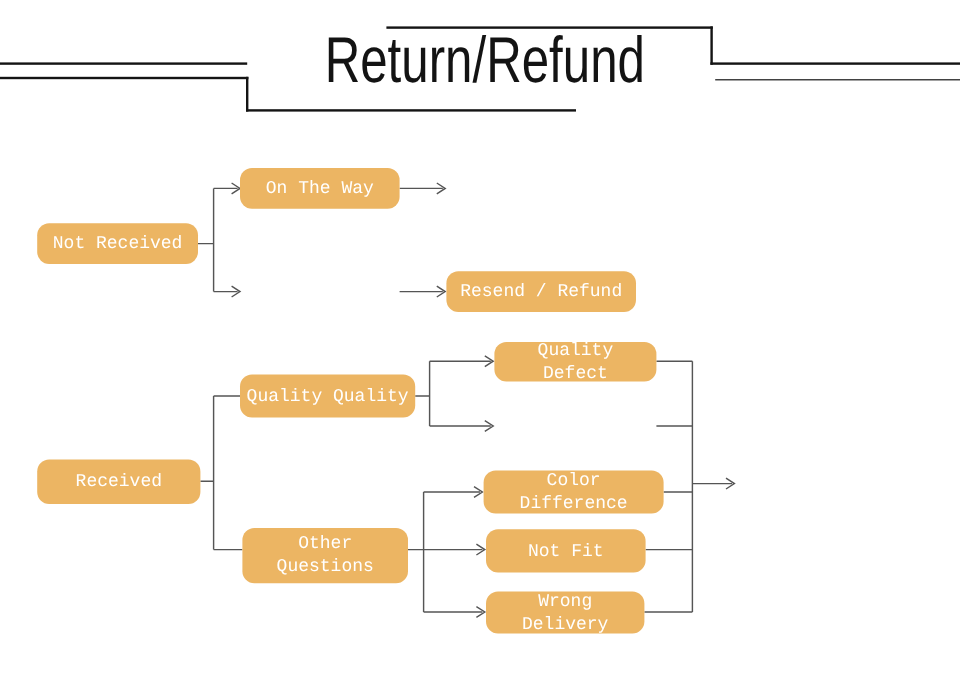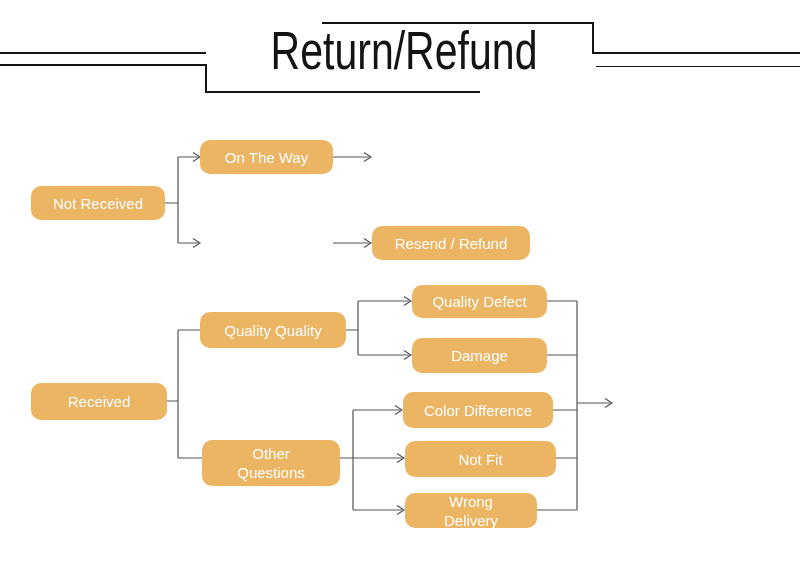--- a/index.html
+++ b/index.html
@@ -32,21 +32,21 @@
     white-space:nowrap;
   }
   .node{
     position:absolute;
     background:var(--node-fill);
     color:var(--node-text);
     border-radius:10px;
     display:flex;align-items:center;justify-content:center;
     text-align:center;
     font-size:15px;line-height:19px;
-    padding:0 15px;box-sizing:border-box;
+    padding:0 5px;box-sizing:border-box;font-family:Liberation Mono, monospace;
   }
   svg.wires{position:absolute;left:0;top:0;}
   .c{stroke:var(--connector);fill:none;stroke-width:1.2px;}
 </style>
 </head>
 <body>
 
 <div class="stage">
 
   <div class="orn" style="left:322px;top:22px;width:272px;height:2px"></div>
@@ -83,18 +83,17 @@
     <path class="c" d="M605 398.5 L612 403 L605 407.5"></path>
   </svg>
 
   <div class="node" style="left:31px;top:186px;width:134px;height:34px">Not Received</div>
   <div class="node" style="left:200px;top:140px;width:133px;height:34px">On The Way</div>
   <div class="node" style="left:372px;top:226px;width:158px;height:34px">Resend / Refund</div>
   <div class="node" style="left:31px;top:383px;width:136px;height:37px">Received</div>
   <div class="node" style="left:200px;top:312px;width:146px;height:36px">Quality Quality</div>
   <div class="node" style="left:202px;top:440px;width:138px;height:46px">Other Questions</div>
   <div class="node" style="left:412px;top:285px;width:135px;height:33px">Quality Defect</div>
-  <div class="node" style="left:412px;top:338px;width:135px;height:35px">Damage</div>
   <div class="node" style="left:403px;top:392px;width:150px;height:36px">Color Difference</div>
-  <div class="node" style="left:405px;top:441px;width:151px;height:36px">Not Fit</div>
+  <div class="node" style="left:405px;top:441px;width:133px;height:36px">Not Fit</div>
   <div class="node" style="left:405px;top:493px;width:132px;height:35px">Wrong Delivery</div>
 
 </div>
 
 </body></html>

